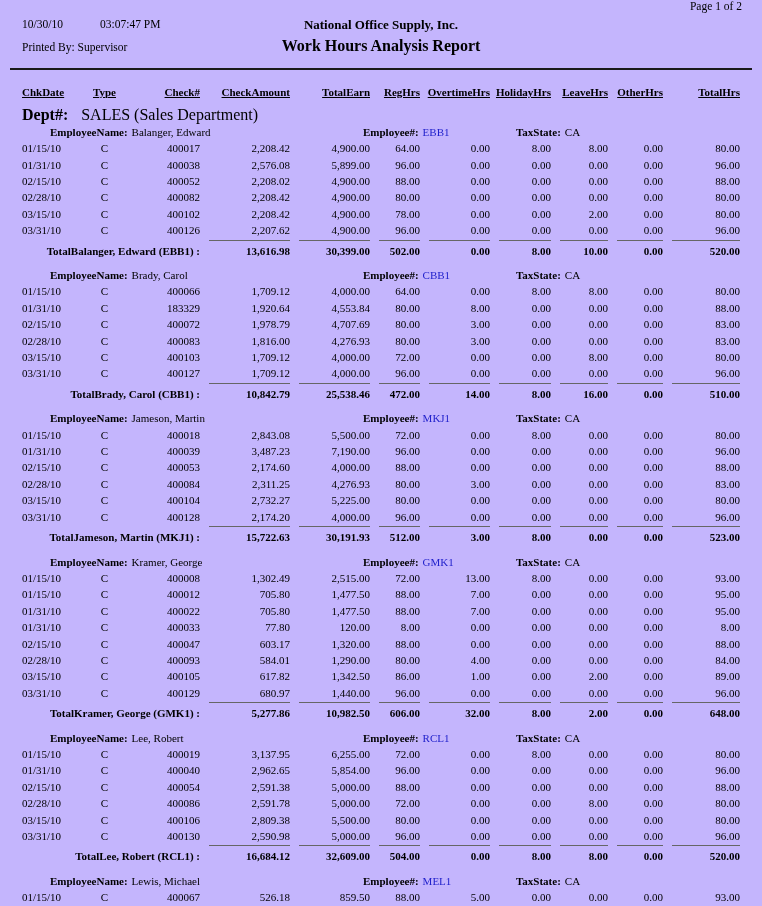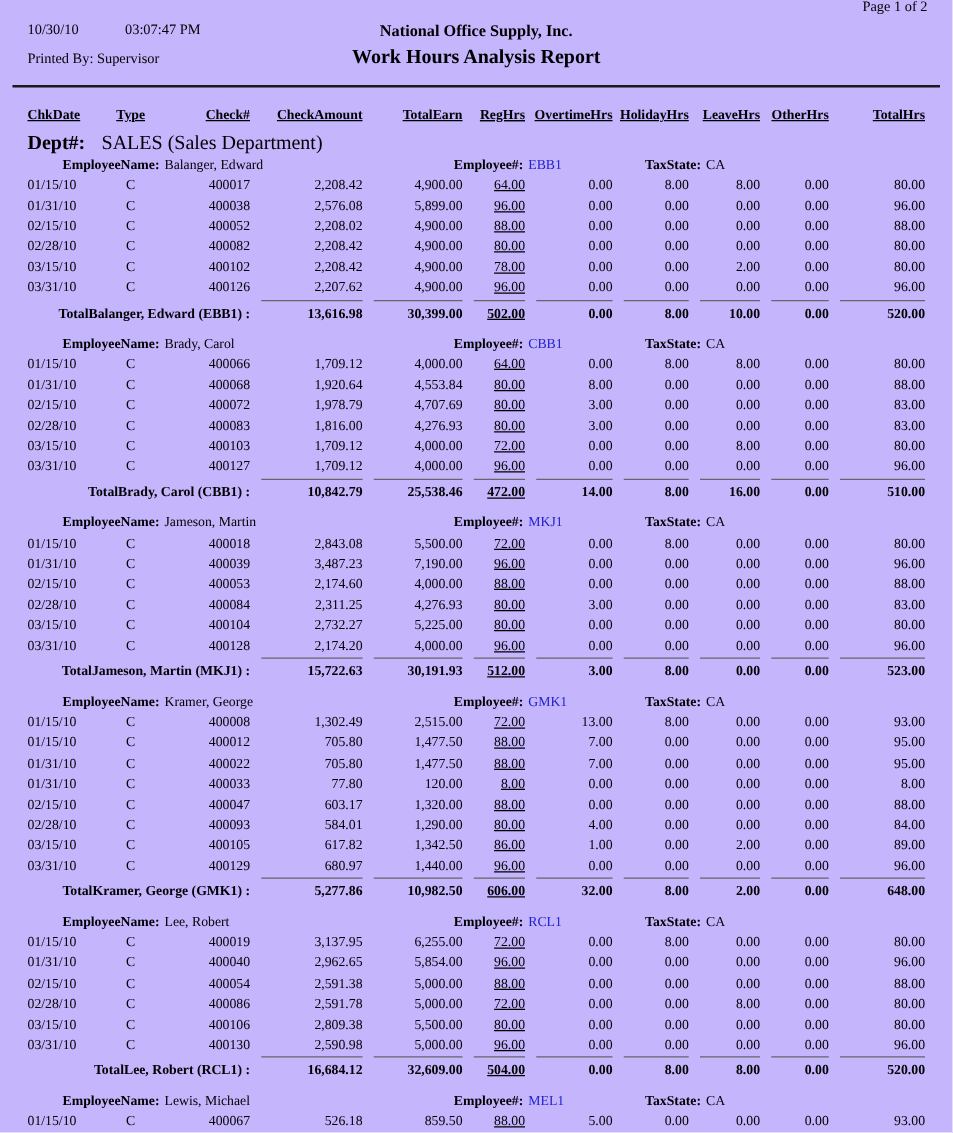--- a/index.html
+++ b/index.html
@@ -28,21 +28,21 @@
   .hdr .title   { position: absolute; left: 0; width: 100%; top: 37px; text-align: center; font-weight: bold; font-size: 16px; }
   .rule { border-top: 2px solid #1a1a1a; margin: 0 10px; }
 
   
   .row { display: flex; padding: 0 0 0 22px; line-height: 16.4px; font-size: 11px; }
   .c0  { width: 60px; text-align: left;  }
   .c1  { width: 45px; text-align: center;}
   .c2  { width: 73px; text-align: right; }
   .c3  { width: 90px; text-align: right; }
   .c4  { width: 80px; text-align: right; }
-  .c5  { width: 50px; text-align: right; text-decoration: underline; }
+  .c5  { width: 50px; text-align: right; }
   .c6  { width: 70px; text-align: right; }
   .c7  { width: 61px; text-align: right; }
   .c8  { width: 57px; text-align: right; }
   .c9  { width: 55px; text-align: right; }
   .c10 { width: 77px; text-align: right; }
 
   .col-headers { margin-top: 14px; font-weight: bold; }
   .col-headers .hcell span { text-decoration: underline; }
 
   .dept-row { margin-top: 7px; padding-left: 22px; line-height: 16.4px; font-size: 16px; }
@@ -215,21 +215,21 @@
           <div class="c5">64.00</div>
           <div class="c6">0.00</div>
           <div class="c7">8.00</div>
           <div class="c8">8.00</div>
           <div class="c9">0.00</div>
           <div class="c10">80.00</div>
         </div>
         <div class="row">
           <div class="c0">01/31/10</div>
           <div class="c1">C</div>
-          <div class="c2">400068</div>
+          <div class="c2">183329</div>
           <div class="c3">1,920.64</div>
           <div class="c4">4,553.84</div>
           <div class="c5">80.00</div>
           <div class="c6">8.00</div>
           <div class="c7">0.00</div>
           <div class="c8">0.00</div>
           <div class="c9">0.00</div>
           <div class="c10">88.00</div>
         </div>
         <div class="row">

